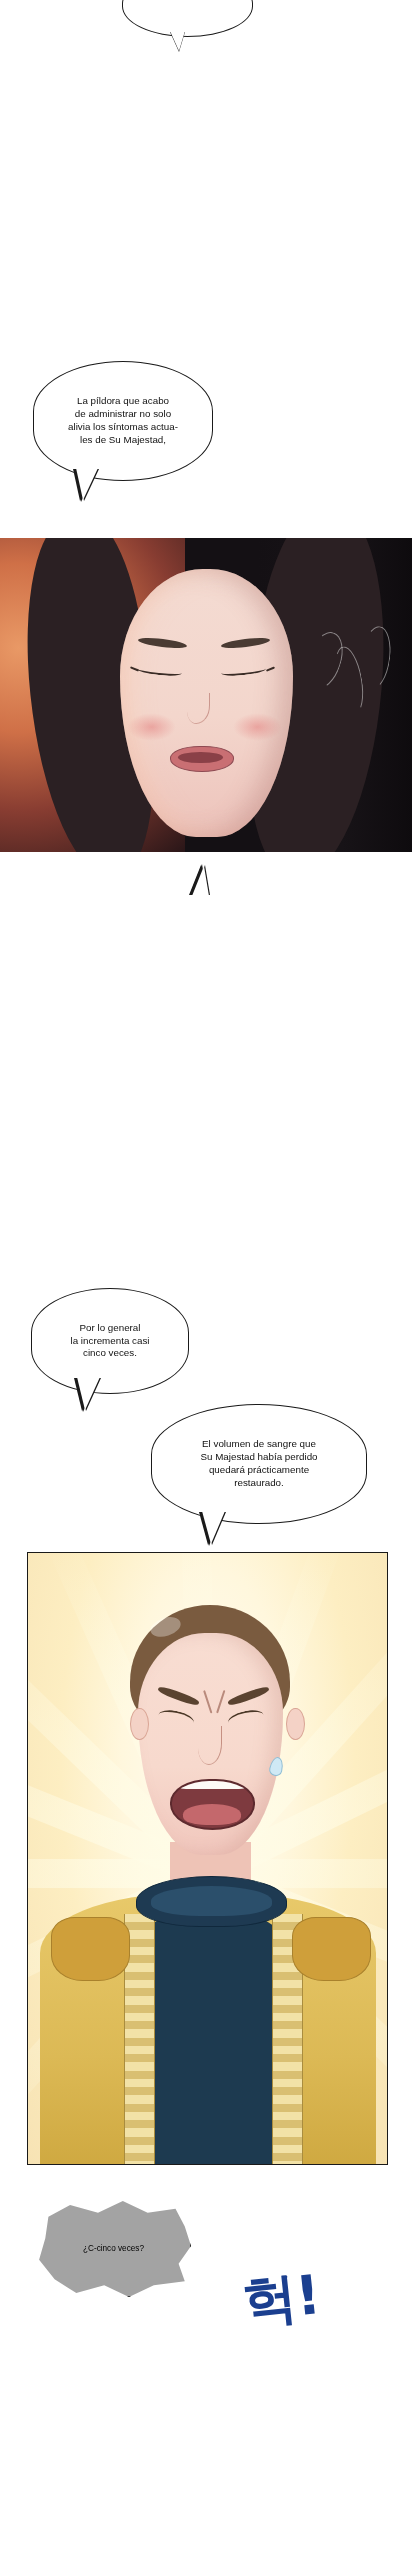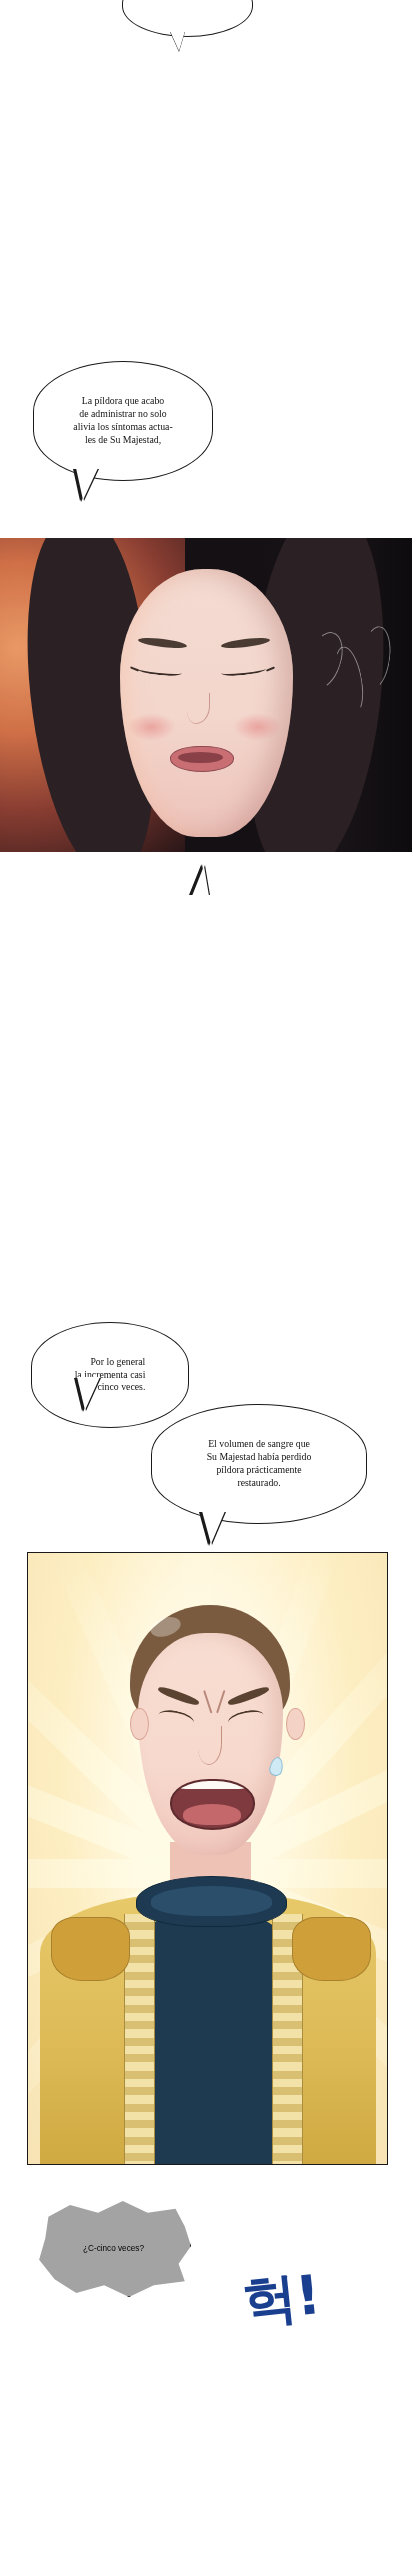--- a/index.html
+++ b/index.html
@@ -31,21 +31,21 @@
     border: 1.5px solid #1a1a1a;
     border-radius: 50% / 42%;
     box-sizing: border-box;
     display: flex;
     align-items: center;
     justify-content: center;
     text-align: center;
     z-index: 40;
   }
   .bubble .txt {
-    font-family: Liberation Serif, serif;
+    font-family: Liberation Sans, sans-serif;
     font-size: 9.8px;
     line-height: 1.32;
     color: #111111;
     white-space: pre-line;
     padding: 0 7.2px;
   }
   .tail {
     position: absolute;
     width: 0; height: 0;
     z-index: 41;
@@ -427,31 +427,31 @@
     <div class="p1-nose"></div>
     <div class="p1-mouth"></div>
     <div class="p1-mouth-inner"></div>
     <div class="p1-steam" style="left:308px; top:93px; width:31px; height:57px; transform:rotate(18deg);"></div>
     <div class="p1-steam" style="left:336px; top:108px; width:24px; height:67px; transform:rotate(-10deg);"></div>
     <div class="p1-steam" style="left:361px; top:88px; width:27px; height:62px; transform:rotate(8deg);"></div>
   </div>
 
   <div class="tail" style="left:192px; top:866px; border-left:12.4px solid transparent; border-right:5.2px solid transparent; border-bottom:30px solid #ffffff; filter:drop-shadow(-2.1px -1px 0 #1a1a1a) drop-shadow(1.5px -1px 0 #1a1a1a);"></div>
 
-  <div class="bubble" style="left:31px; top:1322px; width:158px; height:106px;text-align:right;">
+  <div class="bubble" style="left:31px; top:1288px; width:158px; height:106px;">
     <span class="txt">Por lo general
 la incrementa casi
 cinco veces.</span>
   </div>
   <div class="tail" style="left:77px; top:1377px; border-left:8.2px solid transparent; border-right:15.5px solid transparent; border-top:33px solid #ffffff; filter:drop-shadow(-2.1px 1px 0 #1a1a1a) drop-shadow(1.5px 1px 0 #1a1a1a);"></div>
 
   <div class="bubble" style="left:151px; top:1404px; width:216px; height:120px;">
     <span class="txt">El volumen de sangre que
 Su Majestad había perdido
-píldora prácticamente
+quedará prácticamente
 restaurado.</span>
   </div>
   <div class="tail" style="left:202px; top:1511px; border-left:9.3px solid transparent; border-right:14.4px solid transparent; border-top:33px solid #ffffff; filter:drop-shadow(-2.1px 1px 0 #1a1a1a) drop-shadow(1.5px 1px 0 #1a1a1a);"></div>
 
   <div class="panel panel-border" id="panel-emperor">
     <div class="p2-rays">
       <div class="ray" style="transform:rotate(0deg);"></div>
       <div class="ray" style="transform:rotate(22deg);"></div>
       <div class="ray" style="transform:rotate(44deg);"></div>
       <div class="ray" style="transform:rotate(66deg);"></div>

